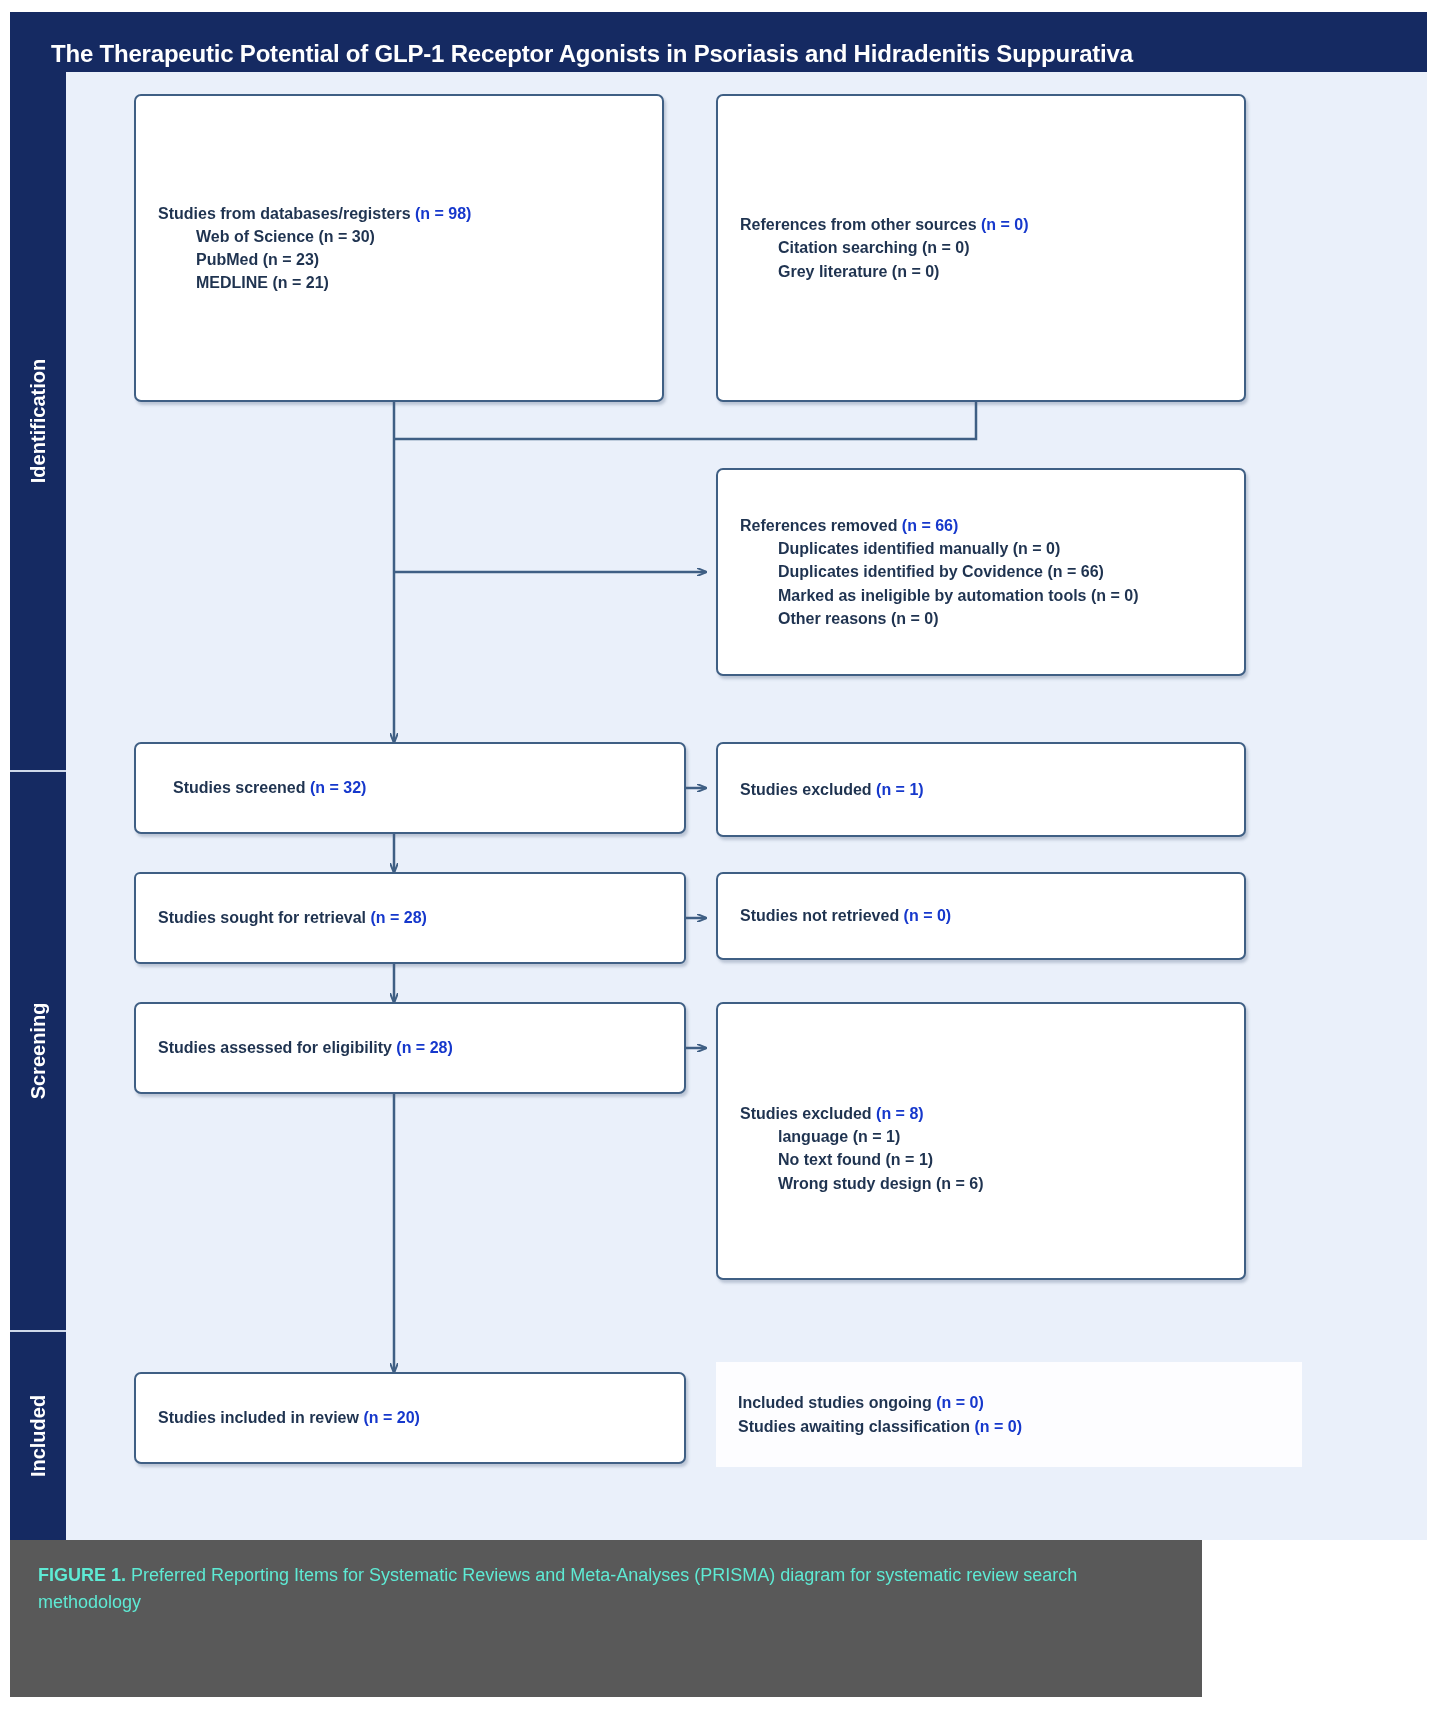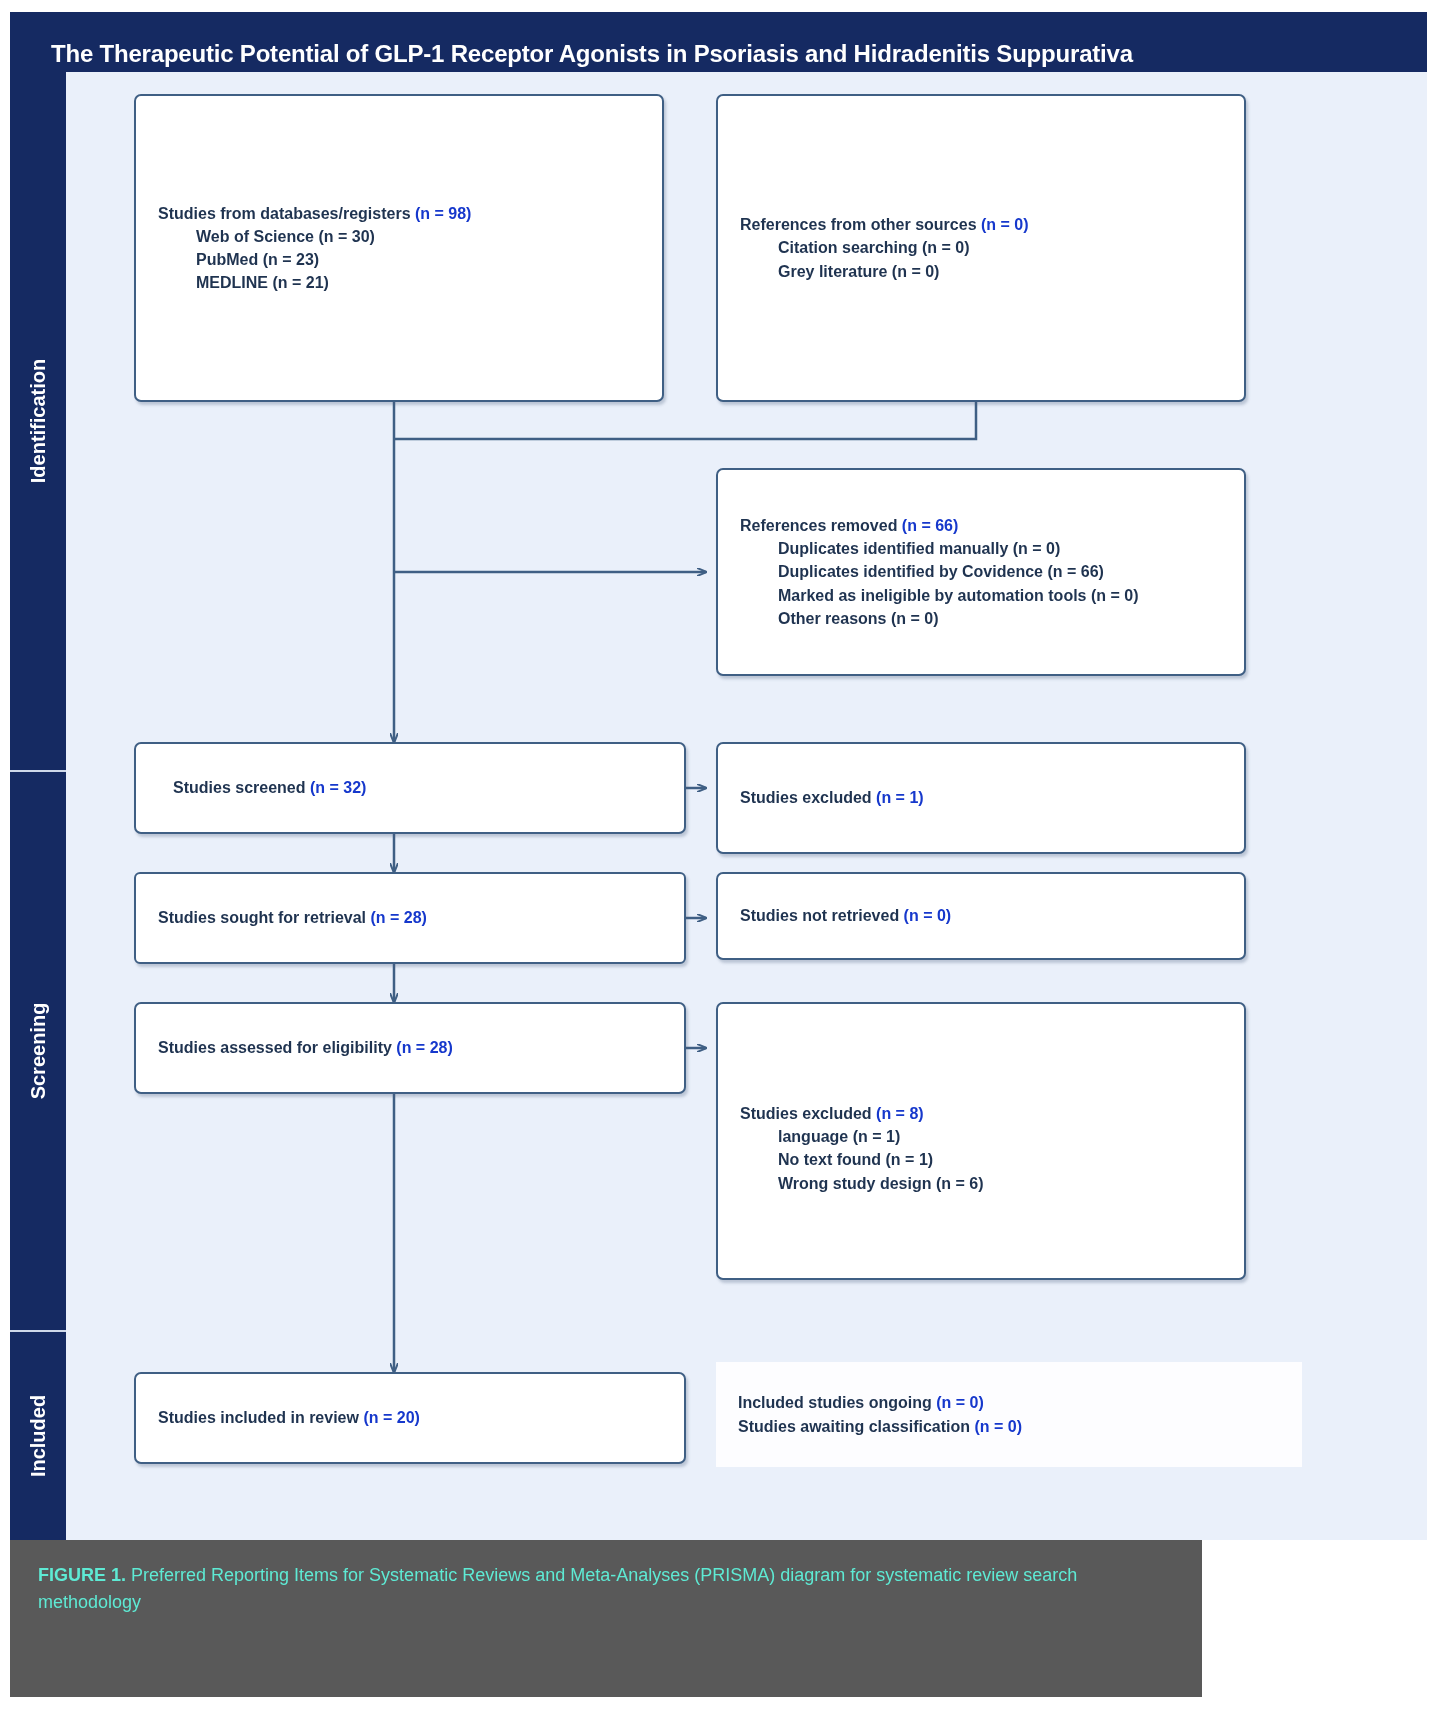--- a/index.html
+++ b/index.html
@@ -210,21 +210,21 @@
           <div class="line sub">Other reasons (n = 0)</div>
         </div>
       </div>
 
       <div class="box" style="left:68px; top:670px; width:552px; height:92px;padding-left:15px;">
         <div class="box-inner">
           <div class="line"><span>Studies screened </span><span class="num">(n = 32)</span></div>
         </div>
       </div>
 
-      <div class="box" style="left:650px; top:670px; width:530px; height:112px;">
+      <div class="box" style="left:650px; top:670px; width:530px; height:95px;">
         <div class="box-inner">
           <div class="line"><span>Studies excluded </span><span class="num">(n = 1)</span></div>
         </div>
       </div>
 
       <div class="box" style="left:68px; top:800px; width:552px; height:92px;border-radius:6px;">
         <div class="box-inner">
           <div class="line"><span>Studies sought for retrieval </span><span class="num">(n = 28)</span></div>
         </div>
       </div>

